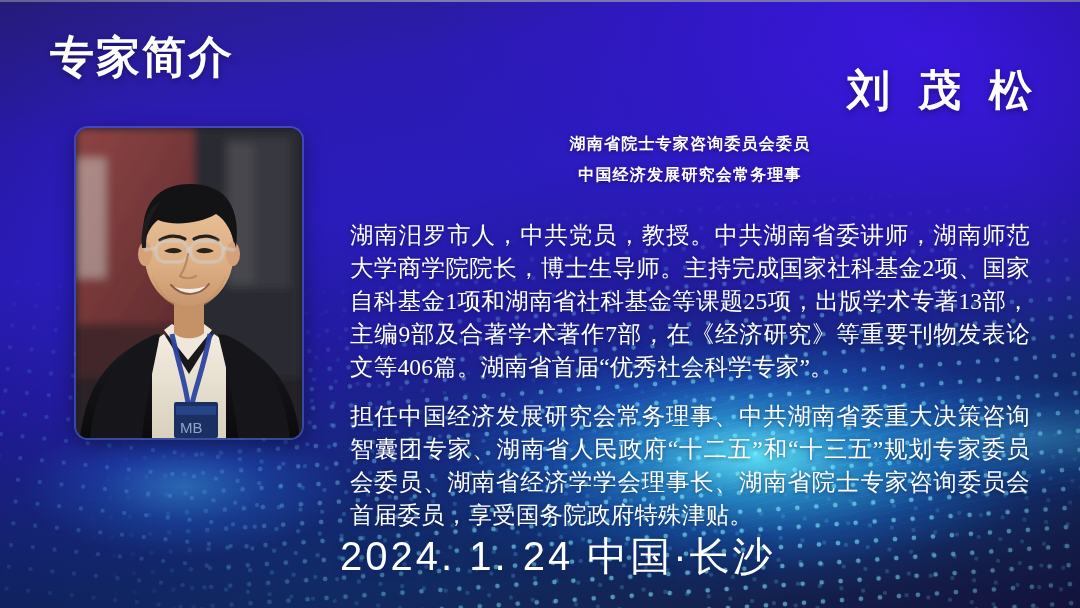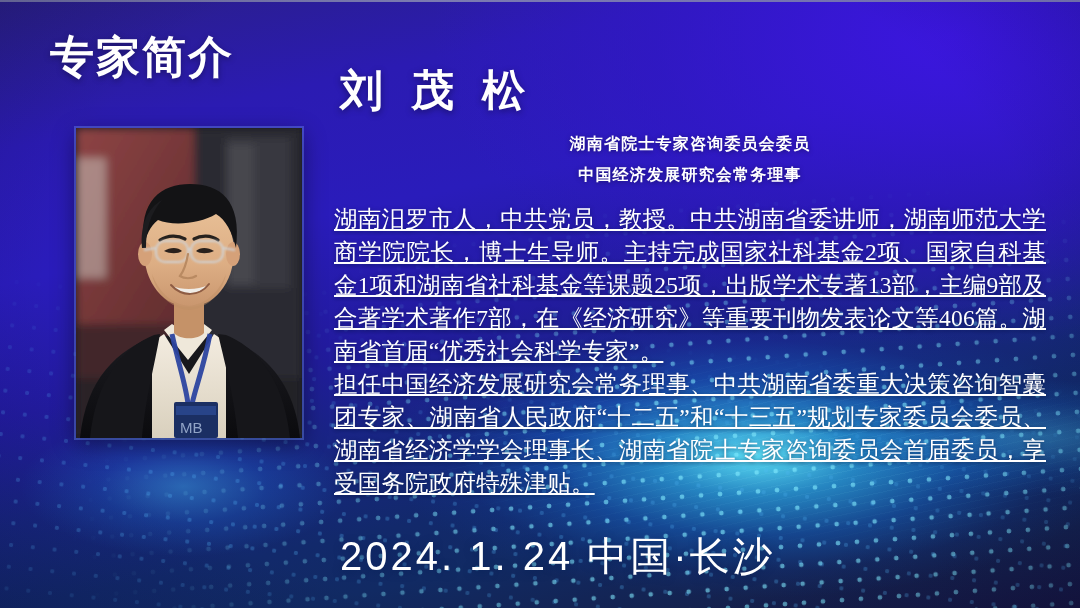--- a/index.html
+++ b/index.html
@@ -109,29 +109,30 @@
   }
 
   
   #portrait-frame {
     position: absolute;
     left: 76px; top: 128px;
     width: 226px; height: 310px;
     box-shadow: 0 0 0 2px rgba(120,160,255,0.35), 0 6px 22px rgba(0,0,0,0.45);
     overflow: hidden;
     background: #1b1b22;
+    border-radius: 12px;
   }
   #portrait-frame svg { display: block; width: 100%; height: 100%; }
 
   
   #person-name {
     position: absolute;
     left: 340px; top: 62px;
     width: 700px;
-    text-align: left;
+    text-align: right;
     font-size: 43px;
     font-weight: bold;
     color: #ffffff;
     letter-spacing: 8px;
     text-shadow: 0 2px 7px rgba(0,0,0,0.4);
     white-space: nowrap;
   }
   #person-titles {
     position: absolute;
     left: 340px; top: 128px;
@@ -150,21 +151,21 @@
     position: absolute;
     left: 334px; top: 203px;
     width: 712px;
     color: #ffffff;
     font-family: "Liberation Serif", "DejaVu Serif", serif;
     font-size: 23.5px;
     line-height: 33px;
     letter-spacing: 0.2px;
     text-shadow: 0 1px 4px rgba(0,20,60,0.55);
   }
-  #bio p { margin: 0; text-align: justify; text-justify: inter-character; text-decoration: underline; }
+  #bio p { margin: 16px; text-align: justify; text-justify: inter-character; }
 
   #event-line {
     position: absolute;
     left: 340px; top: 489px;
     font-size: 40px;
     color: #ffffff;
     letter-spacing: 3px;
     font-weight: normal;
     text-shadow: 0 2px 8px rgba(0,30,80,0.55);
     white-space: nowrap;

